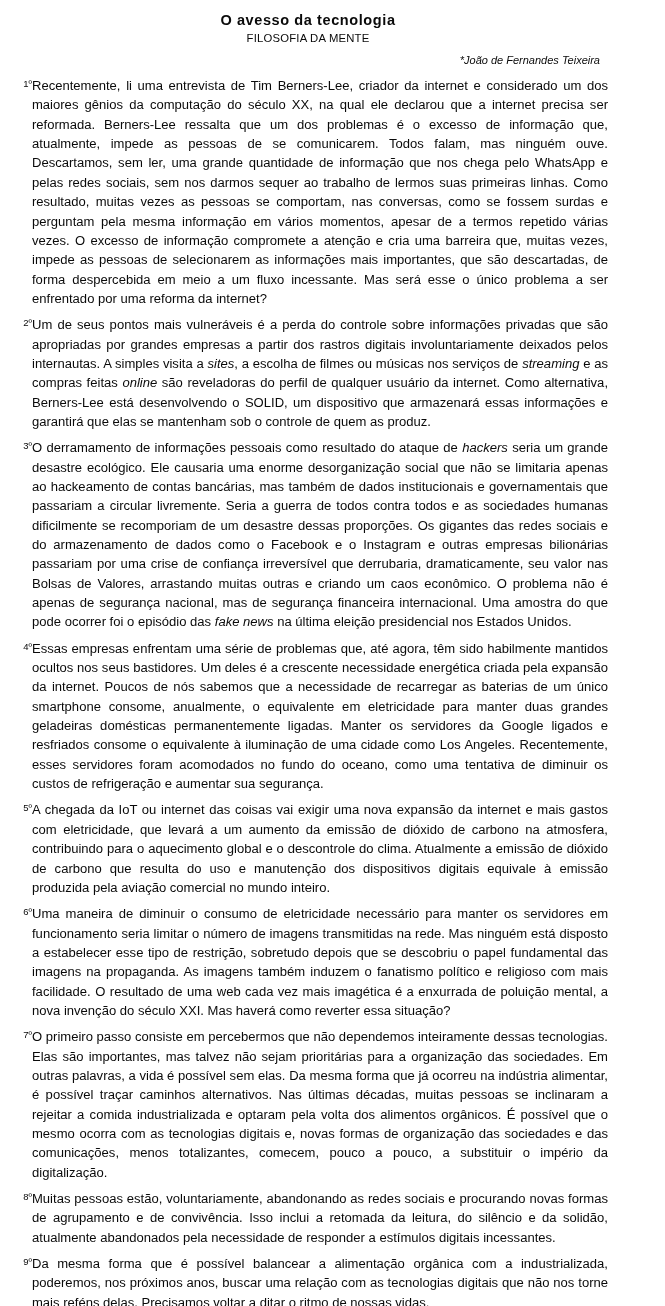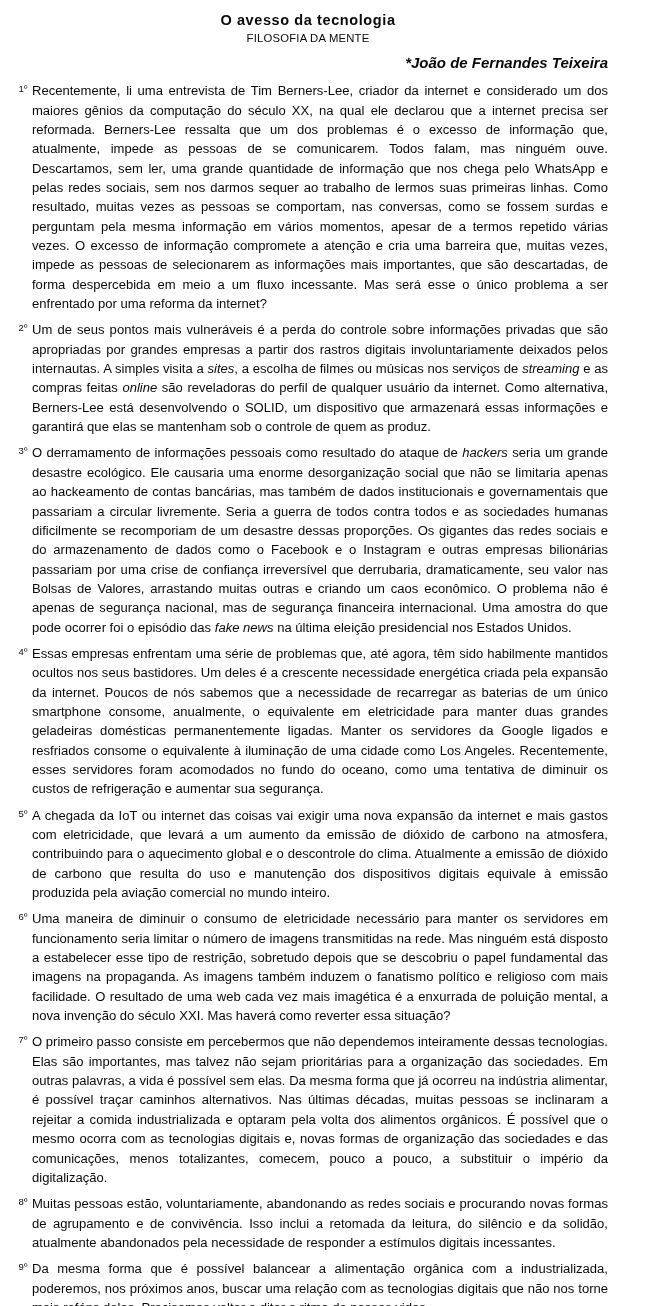--- a/index.html
+++ b/index.html
@@ -37,24 +37,23 @@
     text-align: center;
     font-weight: normal;
     font-size: 11.3px;
     letter-spacing: 0.2px;
     line-height: 1.3;
     margin: 2px 0 0 0;
   }
   .author-line {
     text-align: right;
     font-style: italic;
-    font-size: 15px;
-    margin: 7px 0 0 0;
+    font-size: 11px;
+    margin: 7px 8px 0 0;
     line-height: 1.3;
-    font-weight: bold;
   }
   .author-credentials {
     text-align: right;
     font-size: 11.4px;
     margin: 1px 8px 0 0;
     line-height: 1.3;
   }
 
   
   .body-block {
@@ -65,21 +64,21 @@
     align-items: flex-start;
     margin-bottom: 7px;
   }
   .para:last-child { margin-bottom: 16px; }
   .para-marker {
     flex: 0 0 24px;
     width: 24px;
     font-size: 9.5px;
     line-height: 1;
     padding-top: 3px;
-    text-align: center;
+    text-align: right;
     padding-left: 6px;
     box-sizing: border-box;
     white-space: nowrap;
   }
   .para-text {
     flex: 1 1 auto;
     text-align: justify;
     text-justify: inter-word;
     font-size: 13.05px;
     line-height: 19.35px;

